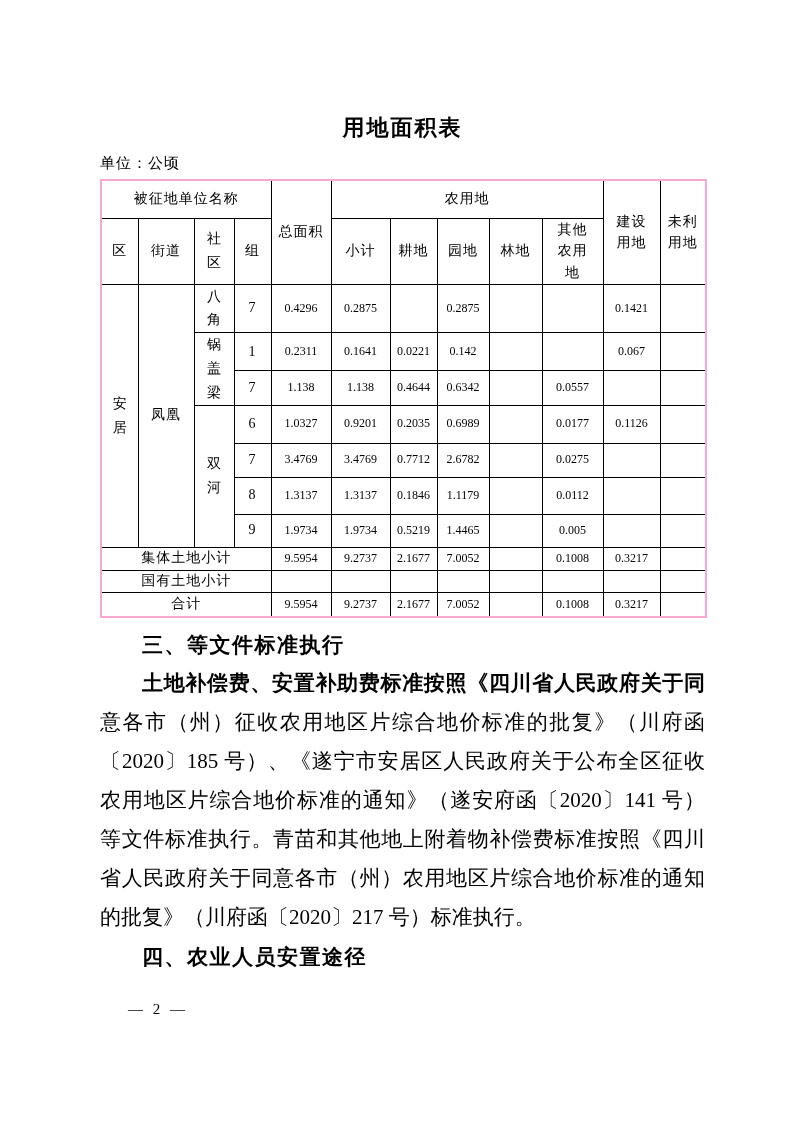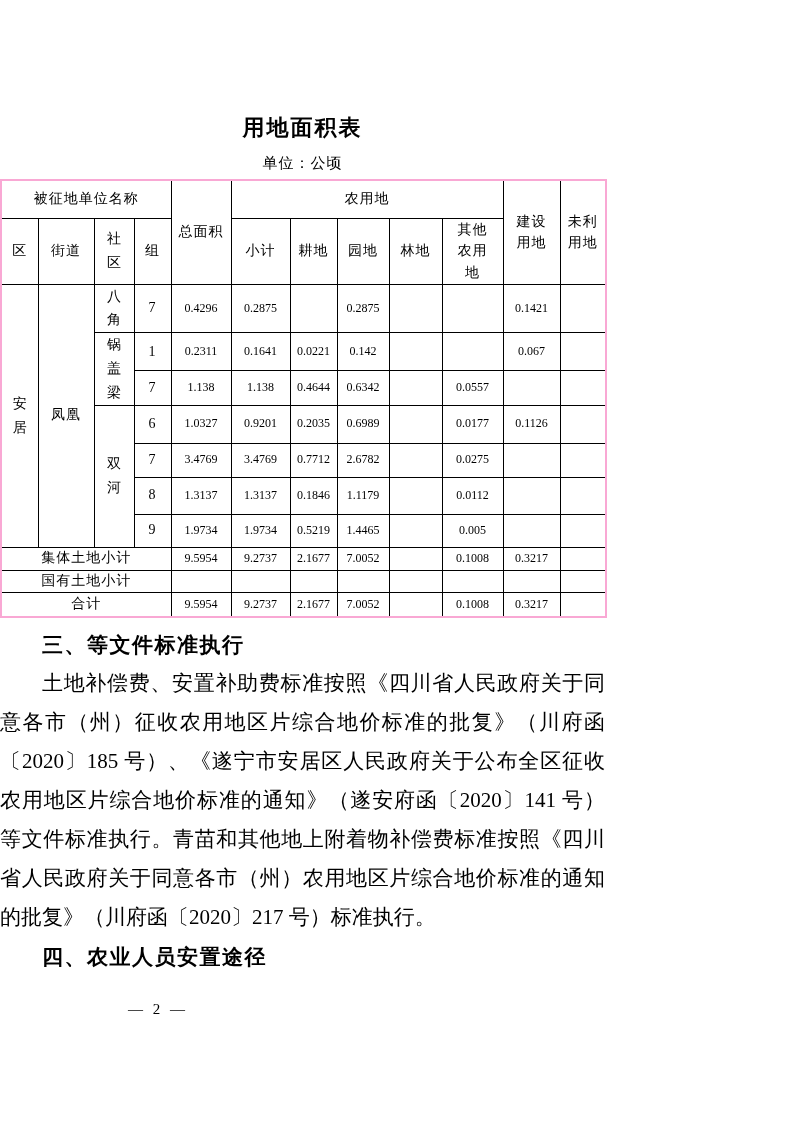--- a/index.html
+++ b/index.html
@@ -1,28 +1,28 @@
 <!DOCTYPE html>
 <html><head>
 <meta charset="utf-8">
 <style>
   html,body { margin:0; padding:0; background:#ffffff; }
   body {
     width:793px; height:1122px; position:relative; overflow:hidden;
     color:#000; font-family:"Liberation Serif", serif;
   }
-  .content { width:605px; }
+  .content { margin-left:100px; width:605px; }
 
   .doc-title {
     padding-top:112px; text-align:center;
     font-family:"Liberation Sans", sans-serif; font-weight:bold;
     font-size:22px; letter-spacing:2px; line-height:32px;
   }
   .unit-note {
-    margin-top:9px; text-align:center; font-size:15px;
+    margin-top:9px; text-align:left; font-size:15px;
     letter-spacing:1px; line-height:20px;
   }
 
   table.land {
     border-collapse:collapse; table-layout:fixed; width:605px;
     margin-top:6px; border:2px solid #f9a8d4;
   }
   table.land td {
     border:1px solid #000; text-align:center; vertical-align:middle;
     padding:0; font-size:14px; letter-spacing:1px; line-height:1.45;
@@ -30,21 +30,21 @@
   table.land td.num { font-size:12px; letter-spacing:0; }
   .w1 { display:inline-block; width:15px; word-break:break-all; letter-spacing:0; line-height:1.7; vertical-align:middle; }
   .w2 { display:inline-block; width:31px; word-break:break-all; letter-spacing:1px; line-height:1.55; vertical-align:middle; }
 
   .text-block { margin-top:7px; font-size:21px; line-height:39px; }
   .sec-heading {
     font-family:"Liberation Sans", sans-serif; font-weight:bold;
     letter-spacing:1.5px; text-indent:42px;
   }
   .para-line { text-align:justify; text-align-last:justify; }
-  .para-line.first { text-indent:42px; }
+  .para-line.first { text-indent:42px;font-weight:bold; }
   .para-line.last  { text-align-last:left; }
 
   .page-number {
     position:absolute; left:128px; top:1001px;
     font-size:15px; letter-spacing:3px;
   }
 </style>
 </head>
 <body>
 

